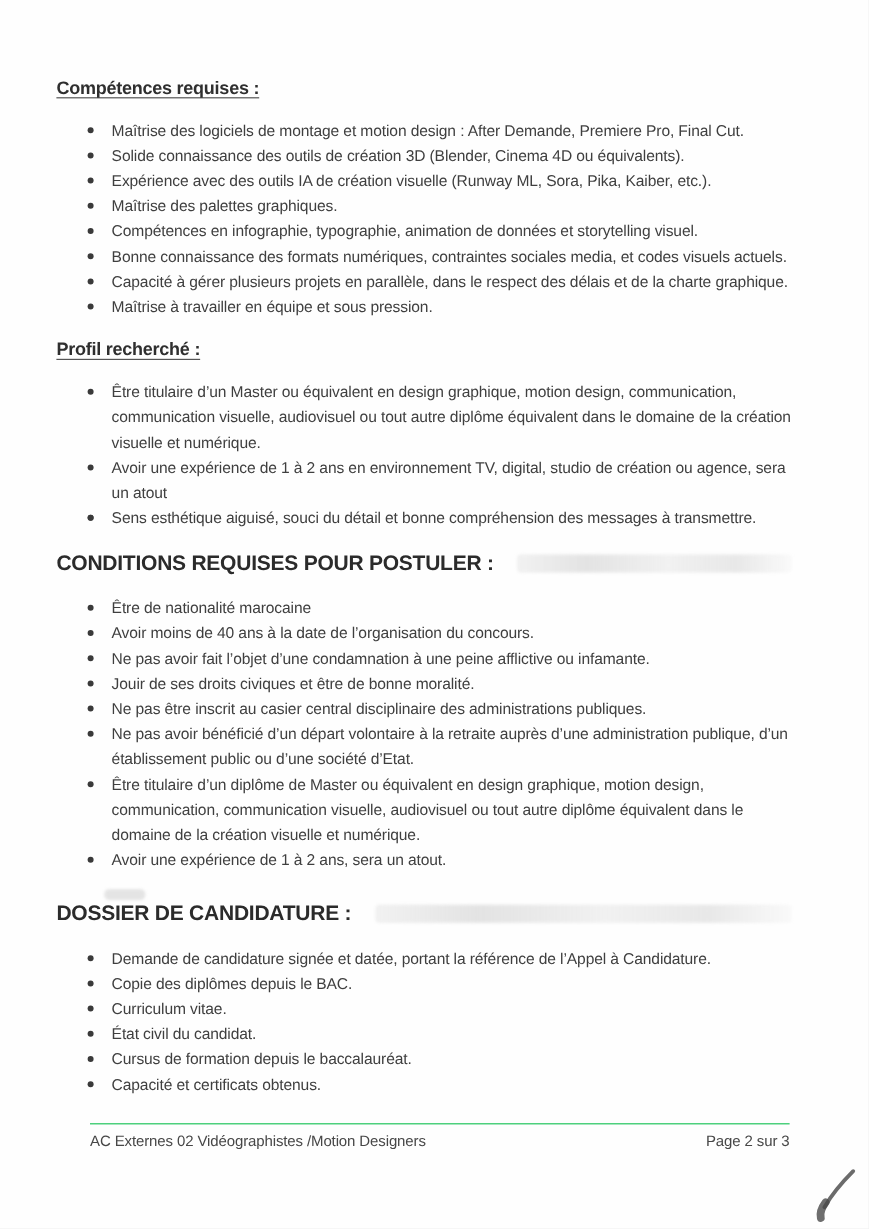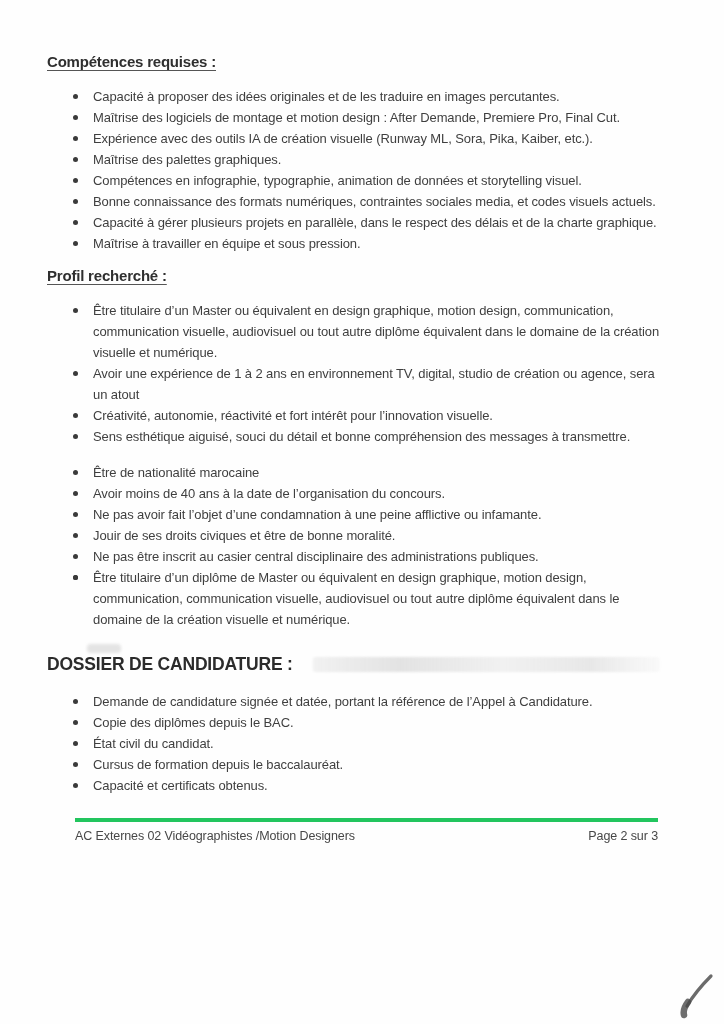--- a/index.html
+++ b/index.html
@@ -13,21 +13,21 @@
     color:#3d3d3d;
     box-sizing:border-box;
     padding:48px 60px 0 47px;
   }
   
   .h-sub{
     font-size:15px;
     font-weight:bold;
     color:#2f2f2f;
     letter-spacing:-0.2px;
-    margin:4px 0 15px 0;
+    margin:16px 0 15px 0;
     line-height:19px;
   }
   .h-sub .ul-text{
     text-decoration:underline;
     text-decoration-color:#555;
     text-decoration-thickness:1px;
     text-underline-offset:3px;
   }
   
   .h-main{
@@ -76,83 +76,89 @@
     left:2px;top:8px;
     width:5px;height:5px;
     border-radius:50%;
     background:#3a3a3a;
   }
   .gap-sm{height:3px;}
   .gap-md{height:10px;}
   .footer{
     margin:22px 0 0 28px;
     width:583px;
-    border-top:4px solid #22c55e;
+    border-top:1px solid #22c55e;
     padding-top:7px;
     display:flex;
     justify-content:space-between;
     font-size:12.5px;
     color:#474747;
     letter-spacing:-0.1px;
   }
   .pen-mark{
     position:absolute;
     right:7px;bottom:2px;
     width:42px;height:50px;
   }
 </style>
 </head>
 <body>
 
 <div class="page">
 
   <h3 class="h-sub"><span class="ul-text">Compétences requises :</span></h3>
   <ul class="bullets">
-    <li><span class="dot"></span><span>Capacité à proposer des idées originales et de les traduire en images percutantes.</span></li>
     <li><span class="dot"></span><span>Maîtrise des logiciels de montage et motion design : After Demande, Premiere Pro, Final Cut.</span></li>
+    <li><span class="dot"></span><span>Solide connaissance des outils de création 3D (Blender, Cinema 4D ou équivalents).</span></li>
     <li><span class="dot"></span><span>Expérience avec des outils IA de création visuelle (Runway ML, Sora, Pika, Kaiber, etc.).</span></li>
     <li><span class="dot"></span><span>Maîtrise des palettes graphiques.</span></li>
     <li><span class="dot"></span><span>Compétences en infographie, typographie, animation de données et storytelling visuel.</span></li>
     <li><span class="dot"></span><span>Bonne connaissance des formats numériques, contraintes sociales media, et codes visuels actuels.</span></li>
     <li><span class="dot"></span><span>Capacité à gérer plusieurs projets en parallèle, dans le respect des délais et de la charte graphique.</span></li>
     <li><span class="dot"></span><span>Maîtrise à travailler en équipe et sous pression.</span></li>
   </ul>
 
   <h3 class="h-sub"><span class="ul-text">Profil recherché :</span></h3>
   <ul class="bullets">
     <li><span class="dot"></span><span>Être titulaire d’un Master ou équivalent en design graphique, motion design, communication, communication visuelle, audiovisuel ou tout autre diplôme équivalent dans le domaine de la création visuelle et numérique.</span></li>
     <li><span class="dot"></span><span>Avoir une expérience de 1 à 2 ans en environnement TV, digital, studio de création ou agence, sera un atout</span></li>
-    <li><span class="dot"></span><span>Créativité, autonomie, réactivité et fort intérêt pour l’innovation visuelle.</span></li>
+    <li><span class="dot"></span></li>
     <li><span class="dot"></span><span>Sens esthétique aiguisé, souci du détail et bonne compréhension des messages à transmettre.</span></li>
   </ul>
 
   <div class="gap-sm"></div>
 
+  <h2 class="h-main">
+      <span>CONDITIONS REQUISES POUR POSTULER :</span>
+      <span class="smudge"></span>
+    </h2>
   <ul class="bullets">
     <li><span class="dot"></span><span>Être de nationalité marocaine</span></li>
     <li><span class="dot"></span><span>Avoir moins de 40 ans à la date de l’organisation du concours.</span></li>
     <li><span class="dot"></span><span>Ne pas avoir fait l’objet d’une condamnation à une peine afflictive ou infamante.</span></li>
     <li><span class="dot"></span><span>Jouir de ses droits civiques et être de bonne moralité.</span></li>
     <li><span class="dot"></span><span>Ne pas être inscrit au casier central disciplinaire des administrations publiques.</span></li>
-    <li><span class="dot"></span></li>
+    <li><span class="dot"></span><span>Ne pas avoir bénéficié d’un départ volontaire à la retraite auprès d’une administration publique, d’un établissement public ou d’une société d’Etat.</span></li>
     <li><span class="dot"></span><span>Être titulaire d’un diplôme de Master ou équivalent en design graphique, motion design, communication, communication visuelle, audiovisuel ou tout autre diplôme équivalent dans le domaine de la création visuelle et numérique.</span></li>
+    <li><span class="dot"></span><span>Avoir une expérience de 1 à 2 ans, sera un atout.</span></li>
   </ul>
 
   <div class="gap-md"></div>
 
   <div style="position:relative;">
     <span class="smudge-blob" style="top:-8px;"></span>
   </div>
   <h2 class="h-main">
       <span>DOSSIER DE CANDIDATURE :</span>
       <span class="smudge"></span>
     </h2>
   <ul class="bullets">
     <li><span class="dot"></span><span>Demande de candidature signée et datée, portant la référence de l’Appel à Candidature.</span></li>
     <li><span class="dot"></span><span>Copie des diplômes depuis le BAC.</span></li>
+    <li><span class="dot"></span><span>Curriculum vitae.</span></li>
     <li><span class="dot"></span><span>État civil du candidat.</span></li>
     <li><span class="dot"></span><span>Cursus de formation depuis le baccalauréat.</span></li>
     <li><span class="dot"></span><span>Capacité et certificats obtenus.</span></li>
   </ul>
 
   <div class="footer">
     <span>AC Externes 02 Vidéographistes /Motion Designers</span>
     <span>Page 2 sur 3</span>
   </div>
 

